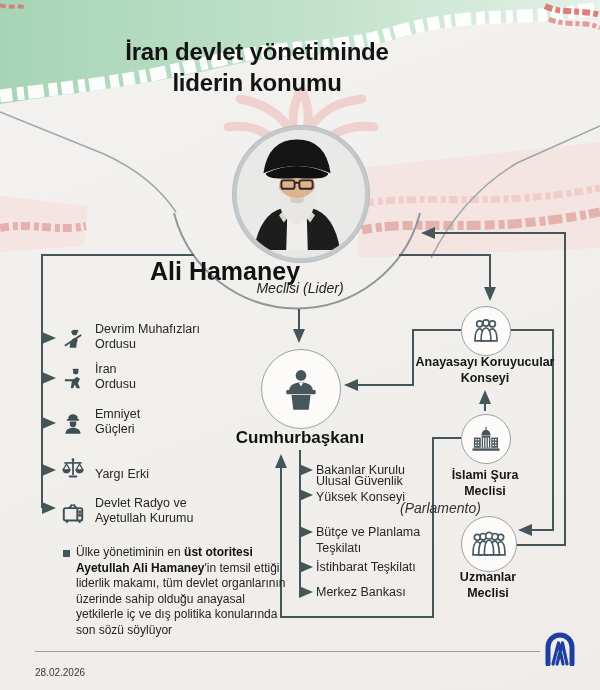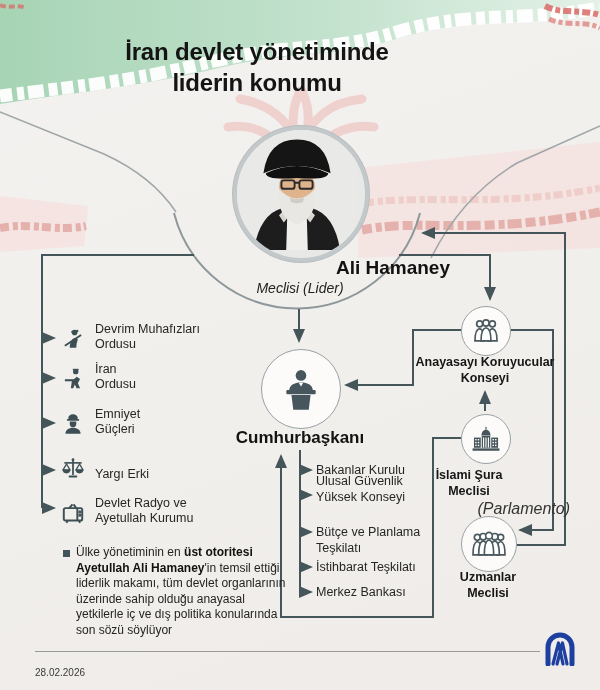--- a/index.html
+++ b/index.html
@@ -4,31 +4,31 @@
 <style>
   html,body{margin:0;padding:0;background:#ddd;}
   .stage{position:relative;width:600px;height:690px;overflow:hidden;
          background:linear-gradient(160deg,#f4f2f0 0%,#f1efec 55%,#efece9 100%);
          font-family:"Liberation Sans",sans-serif;color:#1d1d1d;}
   .abs{position:absolute;}
   .title{width:514px;top:36px;left:0;text-align:center;font-weight:bold;
          font-size:24px;line-height:31px;color:#141414;letter-spacing:-.2px;}
   .photo-ring{left:233px;top:126px;width:128px;height:128px;border-radius:50%;
               border:4px solid #c3c8ca;overflow:hidden;background:#e8e9e7;box-shadow:0 0 0 1px #b7bdbf;}
-  .leader-name{left:150px;top:257px;width:300px;text-align:right;font-weight:bold;font-size:19px;color:#121212;}
+  .leader-name{left:150px;top:257px;width:300px;text-align:left;font-weight:bold;font-size:25px;color:#121212;}
   .leader-role{left:150px;top:280px;width:300px;text-align:center;font-style:italic;font-size:14px;color:#222;}
   .lrow{left:60px;width:190px;display:flex;align-items:flex-end;gap:9px;}
   .licon{width:26px;height:26px;flex:0 0 26px;}
   .ltxt{font-size:12.5px;line-height:15px;color:#262626;}
   .circle{border-radius:50%;background:#fcfbfa;border:1.5px solid #99a1a4;
           display:flex;align-items:center;justify-content:center;}
   .pres-label{left:205px;top:428px;width:190px;text-align:center;font-weight:bold;font-size:17px;color:#131313;}
   .mrow{left:316px;width:125px;font-size:12.5px;line-height:16px;color:#262626;}
   .rlabel{width:170px;text-align:center;font-weight:bold;font-size:12.5px;line-height:16px;color:#161616;}
-  .rsub{width:170px;text-align:right;font-style:italic;font-size:16px;color:#333;}
+  .rsub{width:170px;text-align:left;font-style:italic;font-size:14px;color:#333;}
   .note{left:76px;top:545px;width:212px;font-size:12px;line-height:15.5px;color:#242424;}
   .note b{color:#111;}
   .bullet{left:63px;top:550px;width:7px;height:7px;background:#44555a;}
   .footline{left:35px;top:651px;width:505px;height:1px;background:#9a9a98;}
   .date{left:35px;top:658px;font-size:10px;color:#3a3a3a;margin-top:9px;}
   svg{display:block;}
 </style>
 </head>
 <body>
 
@@ -283,21 +283,21 @@
       <rect x="9" y="9.8" width="6" height="8.4"></rect>
       <g stroke="#ffffff" stroke-width="0.8">
           <path d="M10.3,11 v7"></path>
           <path d="M12,11 v7"></path>
           <path d="M13.7,11 v7"></path>
         </g>
       <path d="M8.8,9.6 c0,-2.6 1.4,-4.2 3.2,-4.2 s3.2,1.6 3.2,4.2z"></path>
       <rect x="11.6" y="3.4" width="0.8" height="2"></rect>
     </svg>
   </div>
-  <div class="abs rlabel" style="left:384px;top:467px">
+  <div class="abs rlabel" style="left:400px;top:467px">
     <div>İslami Şura</div>
     <div>Meclisi</div>
   </div>
   <div class="abs rsub" style="left:400px;top:500px">(Parlamento)</div>
 
   <div class="abs circle" style="left:461px;top:516px;width:54px;height:54px">
     <svg width="40" height="40" viewBox="0 0 24 24" fill="#ffffff" stroke="#4a5a5e" stroke-width="1">
       <circle cx="5" cy="8" r="1.8"></circle>
         <path d="M2.4,18.5 Q2.4,10.9 5,10.5 Q7.6,10.9 7.6,18.5 Z"></path>
       <circle cx="19" cy="8" r="1.8"></circle>

